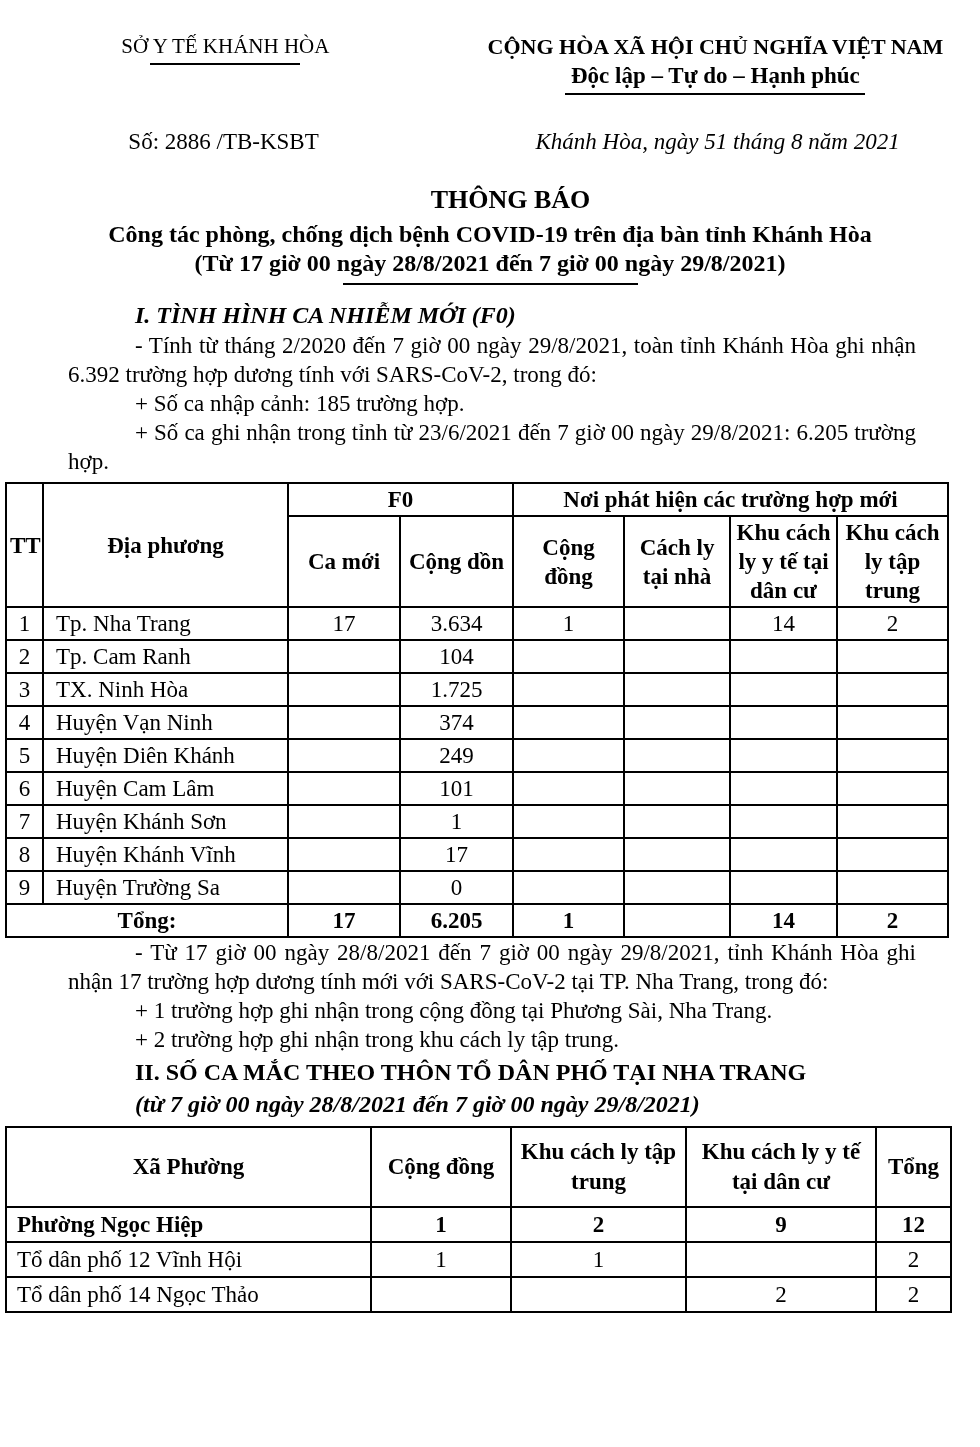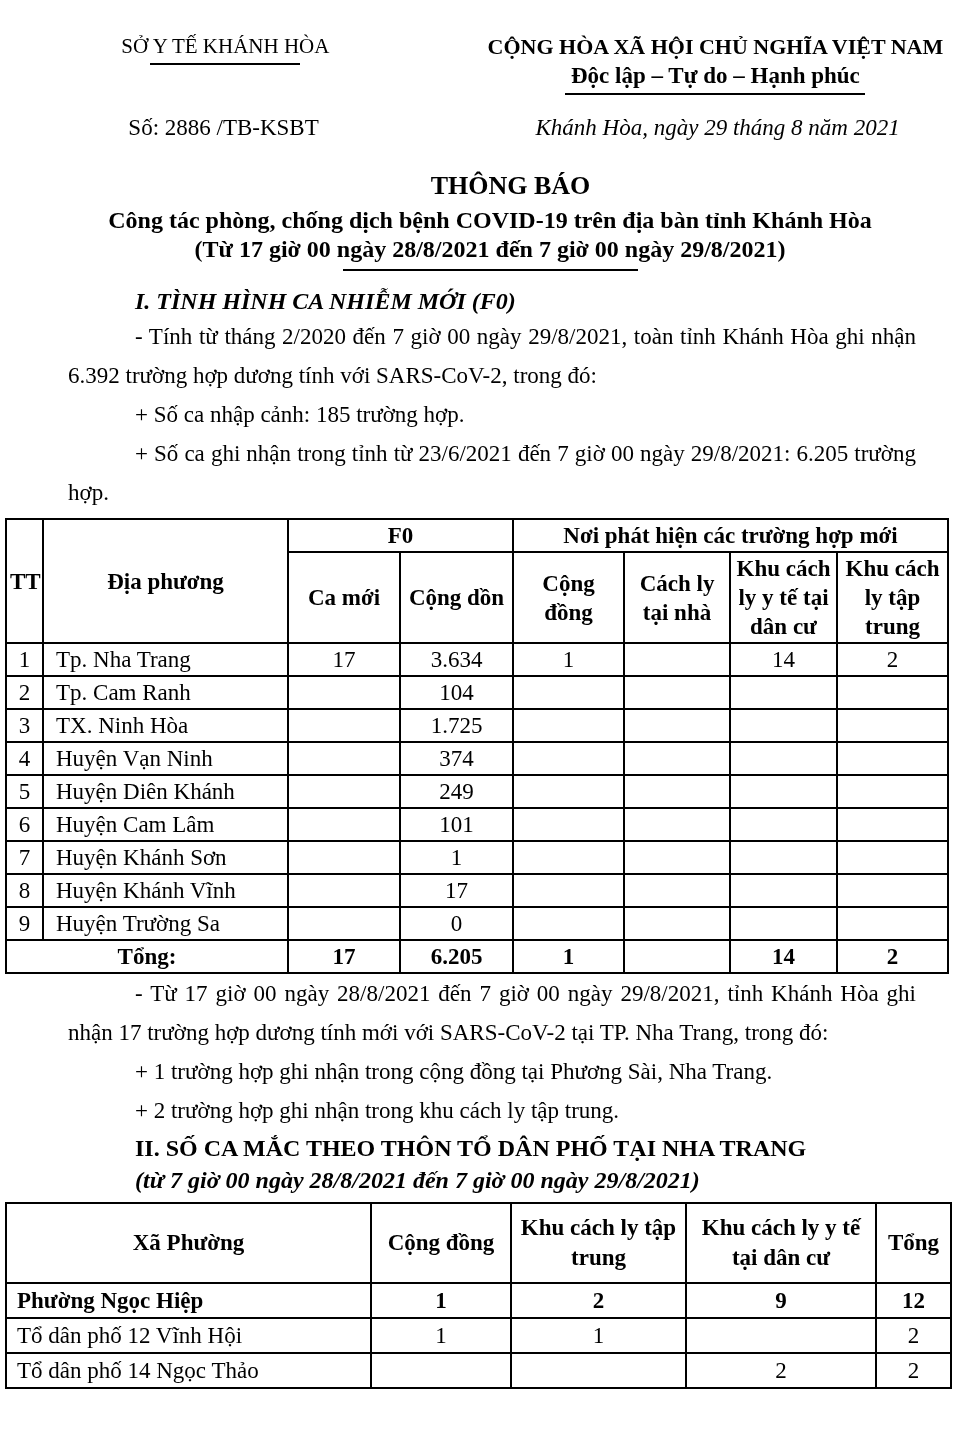--- a/index.html
+++ b/index.html
@@ -11,32 +11,32 @@
   .hdr { display:flex; }
   .hdr-col.left  { width:46%; text-align:center; }
   .hdr-col.right { width:54%; text-align:center; }
   .org1 { font-size:21px; }
   .org2 { font-size:22px; font-weight:bold; margin-top:2px; }
   .nat1 { font-size:22px; font-weight:bold; }
   .nat2 { font-size:23px; font-weight:bold; margin-top:3px; }
   .rule { border-bottom:2px solid #000; margin:4px auto 0 auto; height:0; }
   .rule-left  { width:150px; }
   .rule-right { width:300px; }
-  .hdr2 { display:flex; margin-top:20px; font-size:23px;gap:8px; }
+  .hdr2 { display:flex; margin-top:34px; font-size:23px;gap:8px; }
   .i { font-style:italic; }
   .title-block { text-align:center; margin-top:30px; }
   .t1 { font-size:26px; font-weight:bold;padding-left:41px; }
   .t2 { font-size:24px; font-weight:bold; margin-top:6px; }
   .t3 { font-size:24px; font-weight:bold; margin-top:2px; }
   .title-rule { width:295px; border-bottom:2px solid #000; margin:6px auto 0 auto; height:0; }
   .sec-heading  { font-size:24px; font-weight:bold; margin:14px 66px 0 135px; line-height:32px;font-style:italic; }
   .sec2-heading { font-size:24px; font-weight:bold; margin:2px 66px 0 135px; line-height:32px; }
   .sec2-sub { font-size:24px; font-weight:bold; font-style:italic; margin:0 66px 4px 135px; line-height:32px; }
   .para {
-    font-size:23px; line-height:39px; margin:0 64px 0 68px;
+    font-size:23px; line-height:29px; margin:0 64px 0 68px;
     text-indent:67px; text-align:justify;
   }
   table { border-collapse:collapse; margin-left:5px; margin-top:6px; table-layout:fixed; }
   th,td { border:2px solid #000; font-size:23px; padding:1px 3px; overflow:hidden; }
   th { font-weight:bold; text-align:center; line-height:29px; vertical-align:middle;border-radius:10px; }
   td { height:29px; text-align:center; vertical-align:middle; }
   td.cell-left { text-align:left; padding-left:12px; }
   .tbl1 { width:942px; }
   .tbl1 thead tr.h1 th { height:29px; }
   .total-row td { font-weight:bold; }
@@ -58,21 +58,21 @@
     </div>
     <div class="hdr-col right">
       <div class="nat1">CỘNG HÒA XÃ HỘI CHỦ NGHĨA VIỆT NAM</div>
       <div class="nat2">Độc lập – Tự do – Hạnh phúc</div>
       <div class="rule rule-right"></div>
     </div>
   </div>
 
   <div class="hdr2">
     <div class="hdr-col left">Số:  2886 /TB-KSBT</div>
-    <div class="hdr-col right i">Khánh Hòa, ngày  29 tháng 8 năm 2021</div>
+    <div class="hdr-col right i">Khánh Hòa, ngày  51 tháng 8 năm 2021</div>
   </div>
 
   <div class="title-block">
     <div class="t1">THÔNG BÁO</div>
     <div class="t2">Công tác phòng, chống dịch bệnh COVID-19 trên địa bàn tỉnh Khánh Hòa</div>
     <div class="t3">(Từ 17 giờ 00 ngày 28/8/2021 đến 7 giờ 00 ngày 29/8/2021)</div>
     <div class="title-rule"></div>
   </div>
 
   <div class="sec-heading">I. TÌNH HÌNH CA NHIỄM MỚI (F0)</div>

